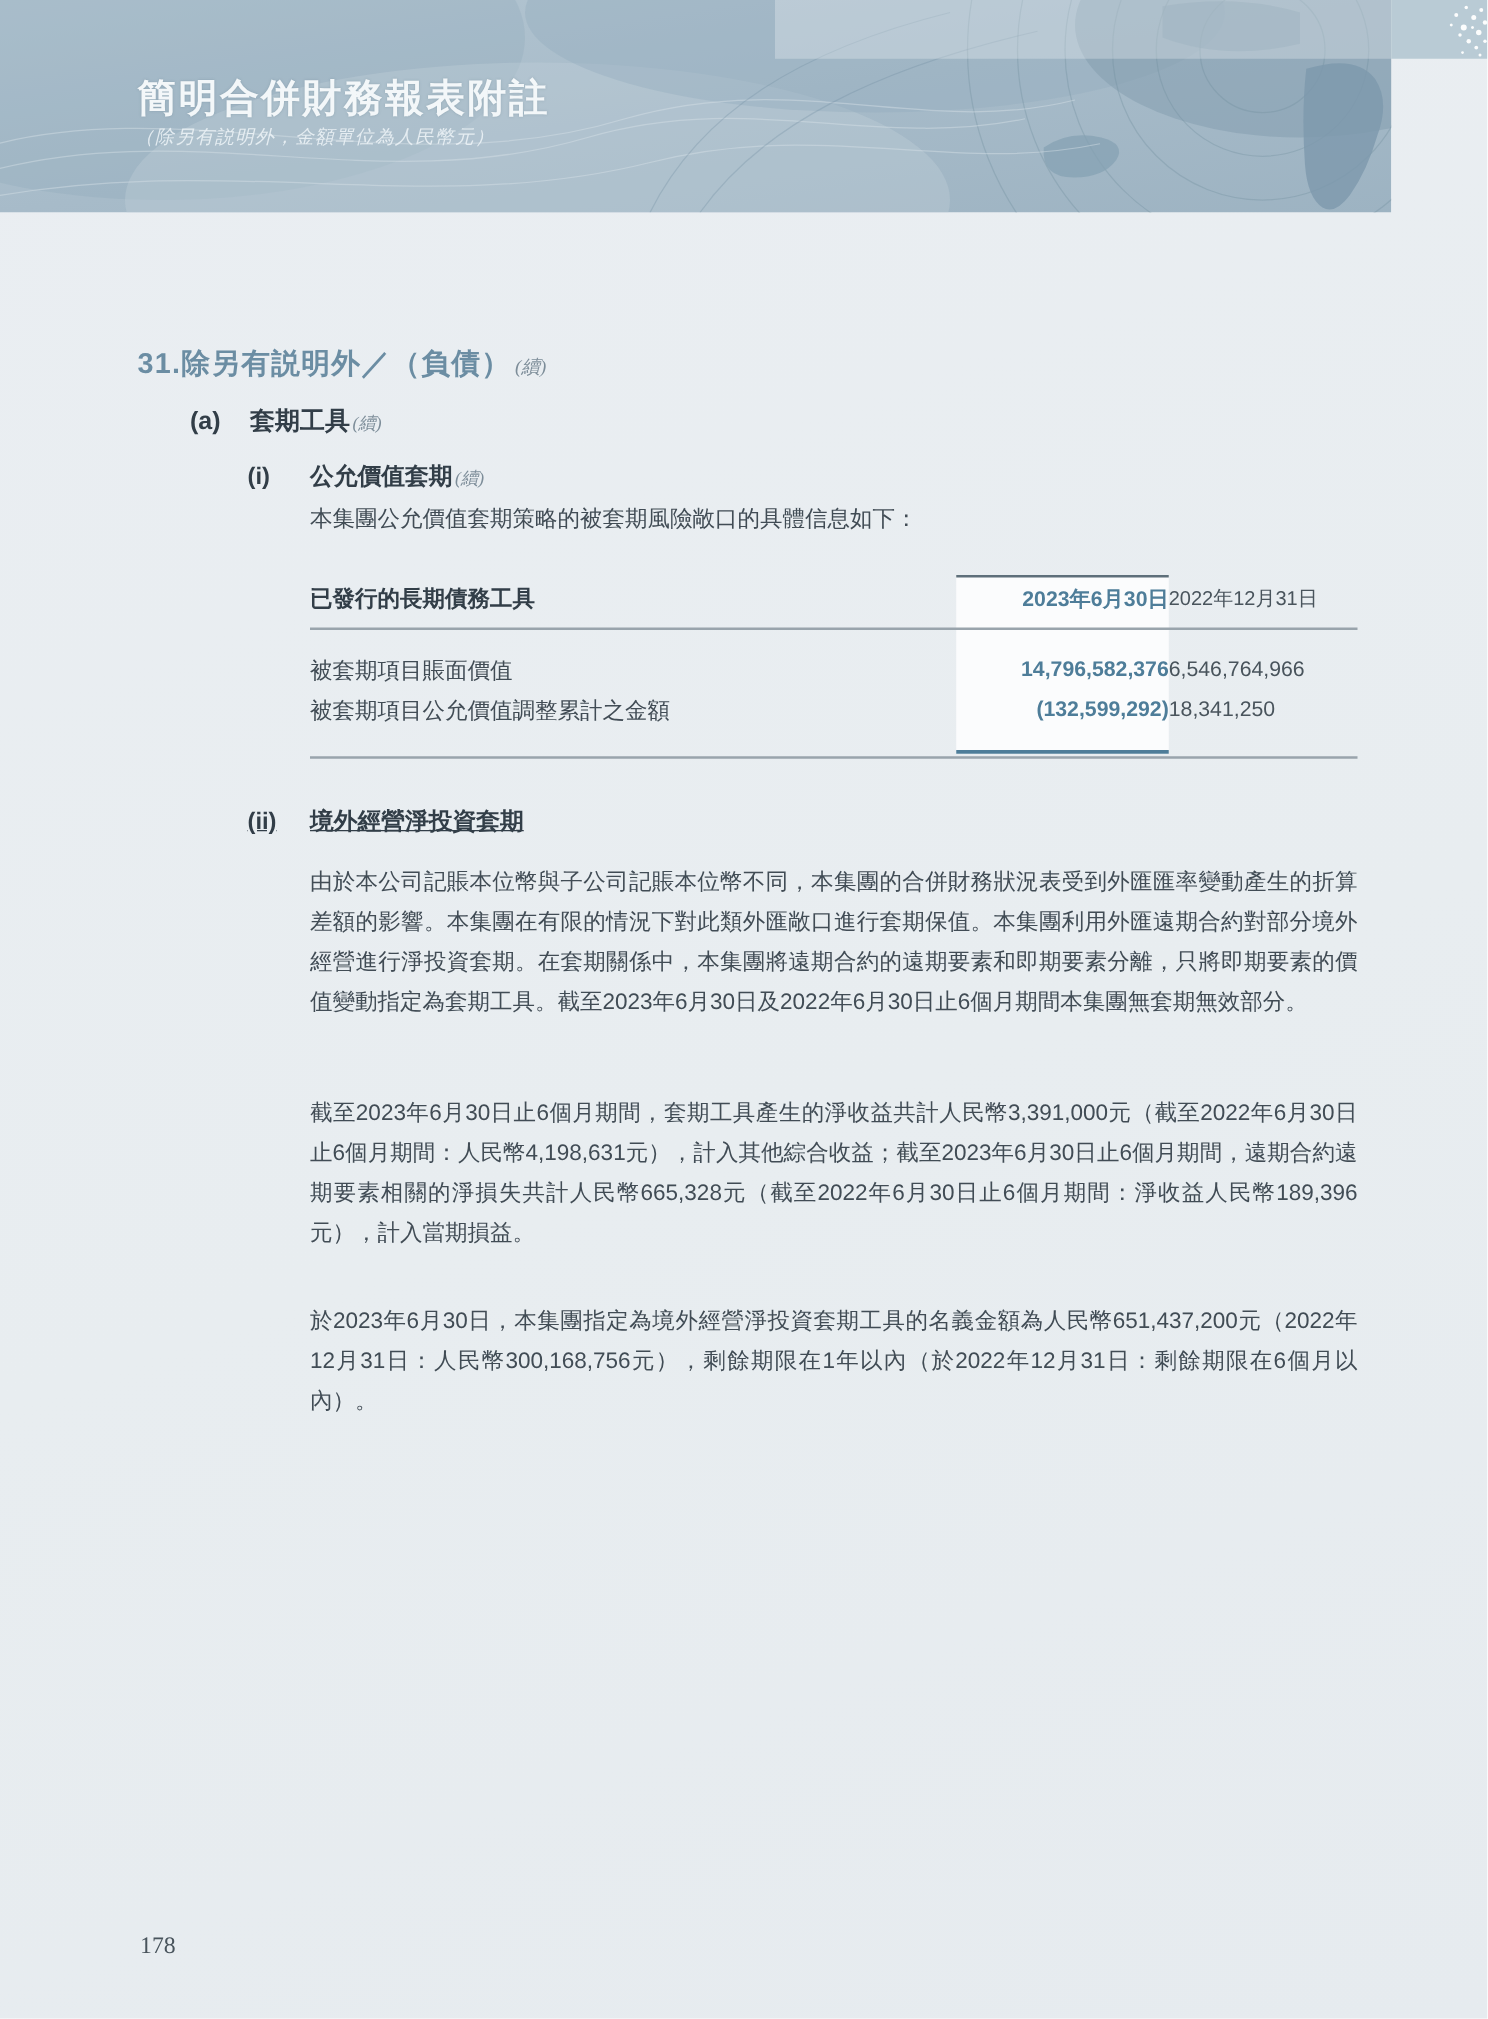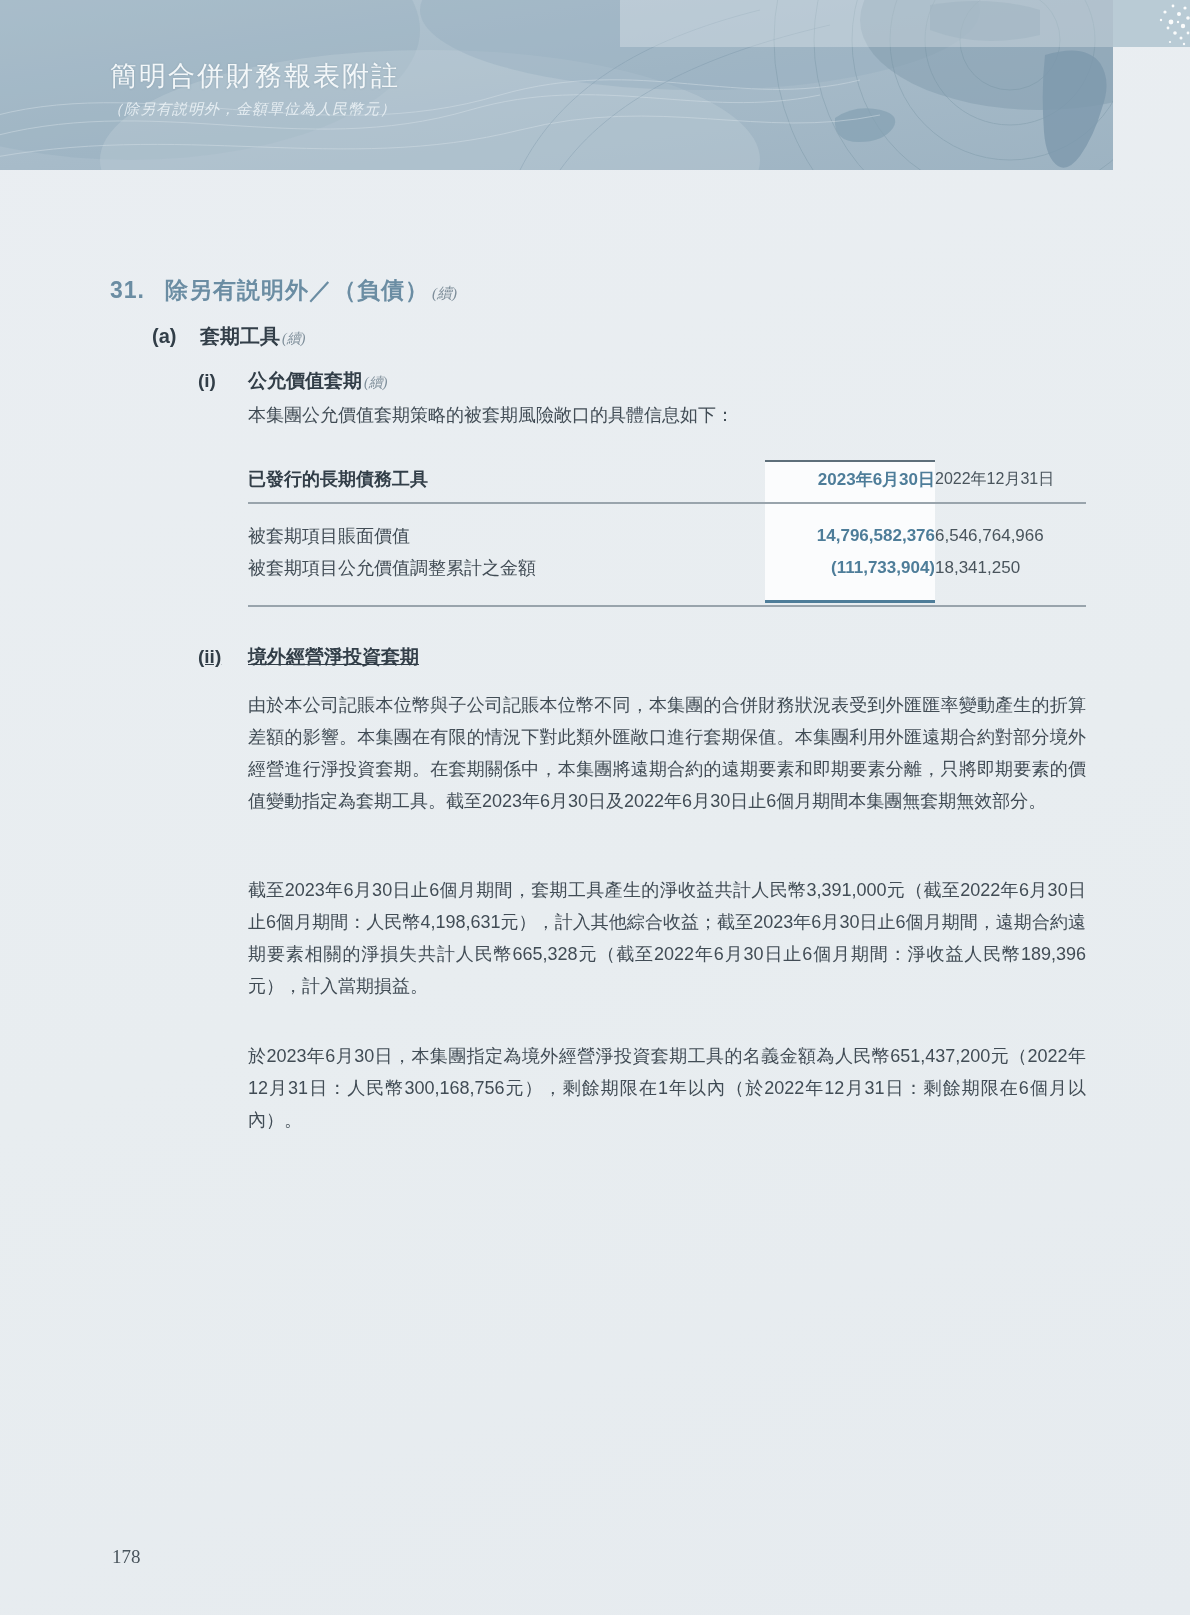--- a/index.html
+++ b/index.html
@@ -13,34 +13,34 @@
   }
   
   .header{position:absolute;left:0;top:0;width:1113px;height:170px;overflow:hidden;}
   .header svg{position:absolute;left:0;top:0;}
   .header-band{position:absolute;left:620px;top:0;width:493px;height:47px;
     background:rgba(255,255,255,0.27);}
   .corner-band{position:absolute;left:1113px;top:0;width:77px;height:47px;background:#b9cbd5;}
   .header-title{
     position:absolute;left:110px;top:58px;
     font-family:"Liberation Serif", serif;
-    font-size:27px;font-weight:400;letter-spacing:2px;color:#f3f7f9;
+    font-size:31px;font-weight:700;letter-spacing:2px;color:#f3f7f9;
     text-shadow:0 0 2px rgba(90,115,130,.35);
     white-space:nowrap;
   }
   .header-subtitle{
     position:absolute;left:108px;top:100px;
     font-family:"Liberation Serif", serif;
     font-style:italic;font-size:15px;letter-spacing:1px;
     color:rgba(238,245,248,0.85);white-space:nowrap;
   }
   
   .sec31{position:absolute;left:110px;top:275px;display:flex;align-items:baseline;
     font-size:23px;font-weight:700;color:#6b8da3;letter-spacing:1px;white-space:nowrap;}
-  .sec31 .num{margin-right:20px;}
+  .sec31 .num{margin-right:0;}
   .cont{font-family:"Liberation Serif", serif;font-style:italic;font-weight:400;
     font-size:15px;color:#7d8d99;margin-left:3px;letter-spacing:0;}
   .sub{position:absolute;display:flex;align-items:baseline;font-weight:700;color:#323e48;white-space:nowrap;}
   .sub-a{left:152px;top:323px;font-size:20px;}
   .sub-a .lbl{width:48px;}
   .sub-i{left:198px;top:368px;font-size:19px;}
   .sub-i .lbl{width:50px;}
   .sub-ii{left:198px;top:644px;font-size:19px;text-decoration:underline;}
   .sub-ii .lbl{width:50px;}
   .cont2{font-family:"Liberation Serif", serif;font-style:italic;font-weight:400;
@@ -174,21 +174,21 @@
     </div>
 
     <div class="t-row t-r1">
       <div class="c1">被套期項目賬面價值</div>
       <div class="c2">14,796,582,376</div>
       <div class="c3">6,546,764,966</div>
     </div>
 
     <div class="t-row t-r2">
       <div class="c1">被套期項目公允價值調整累計之金額</div>
-      <div class="c2">(111,733,904)</div>
+      <div class="c2">(132,599,292)</div>
       <div class="c3">18,341,250</div>
     </div>
   </div>
 
   <div class="sub sub-ii">
     <span class="lbl">(ii)</span>
     <span>境外經營淨投資套期</span>
   </div>
 
   <div class="para p1">由於本公司記賬本位幣與子公司記賬本位幣不同，本集團的合併財務狀況表受到外匯匯率變動產生的折算差額的影響。本集團在有限的情況下對此類外匯敞口進行套期保值。本集團利用外匯遠期合約對部分境外經營進行淨投資套期。在套期關係中，本集團將遠期合約的遠期要素和即期要素分離，只將即期要素的價值變動指定為套期工具。截至2023年6月30日及2022年6月30日止6個月期間本集團無套期無效部分。</div>

